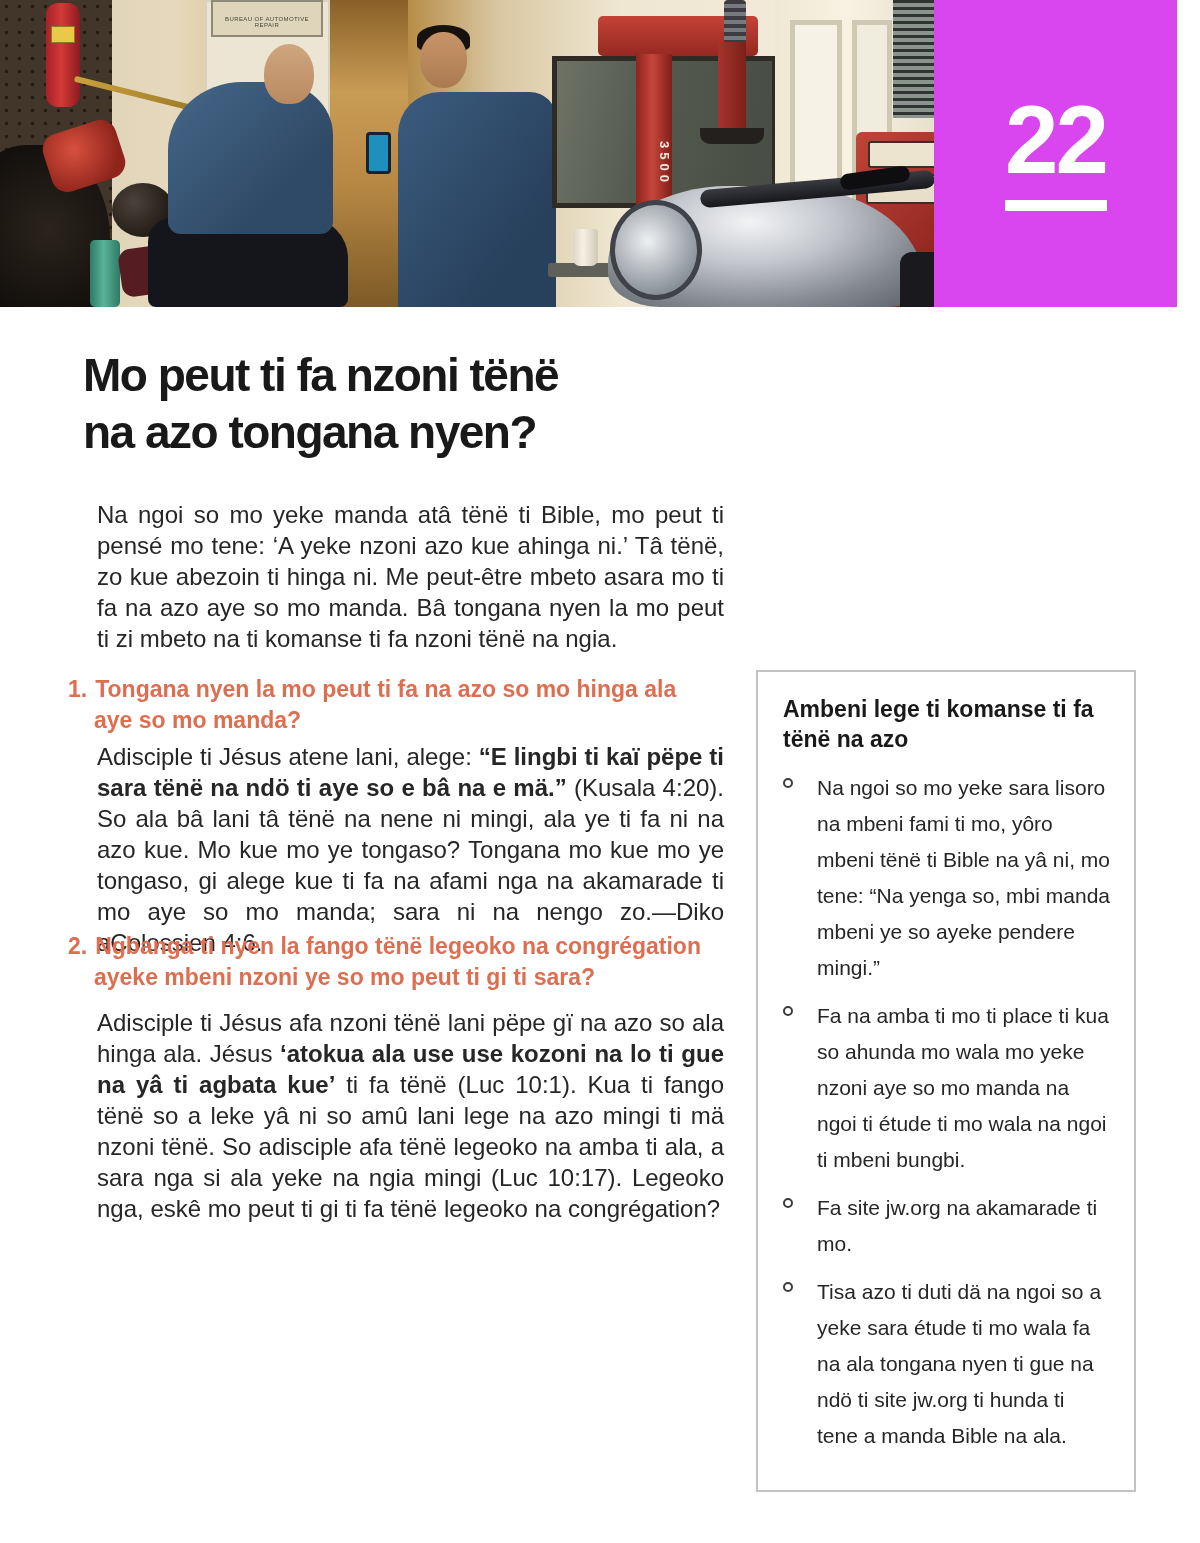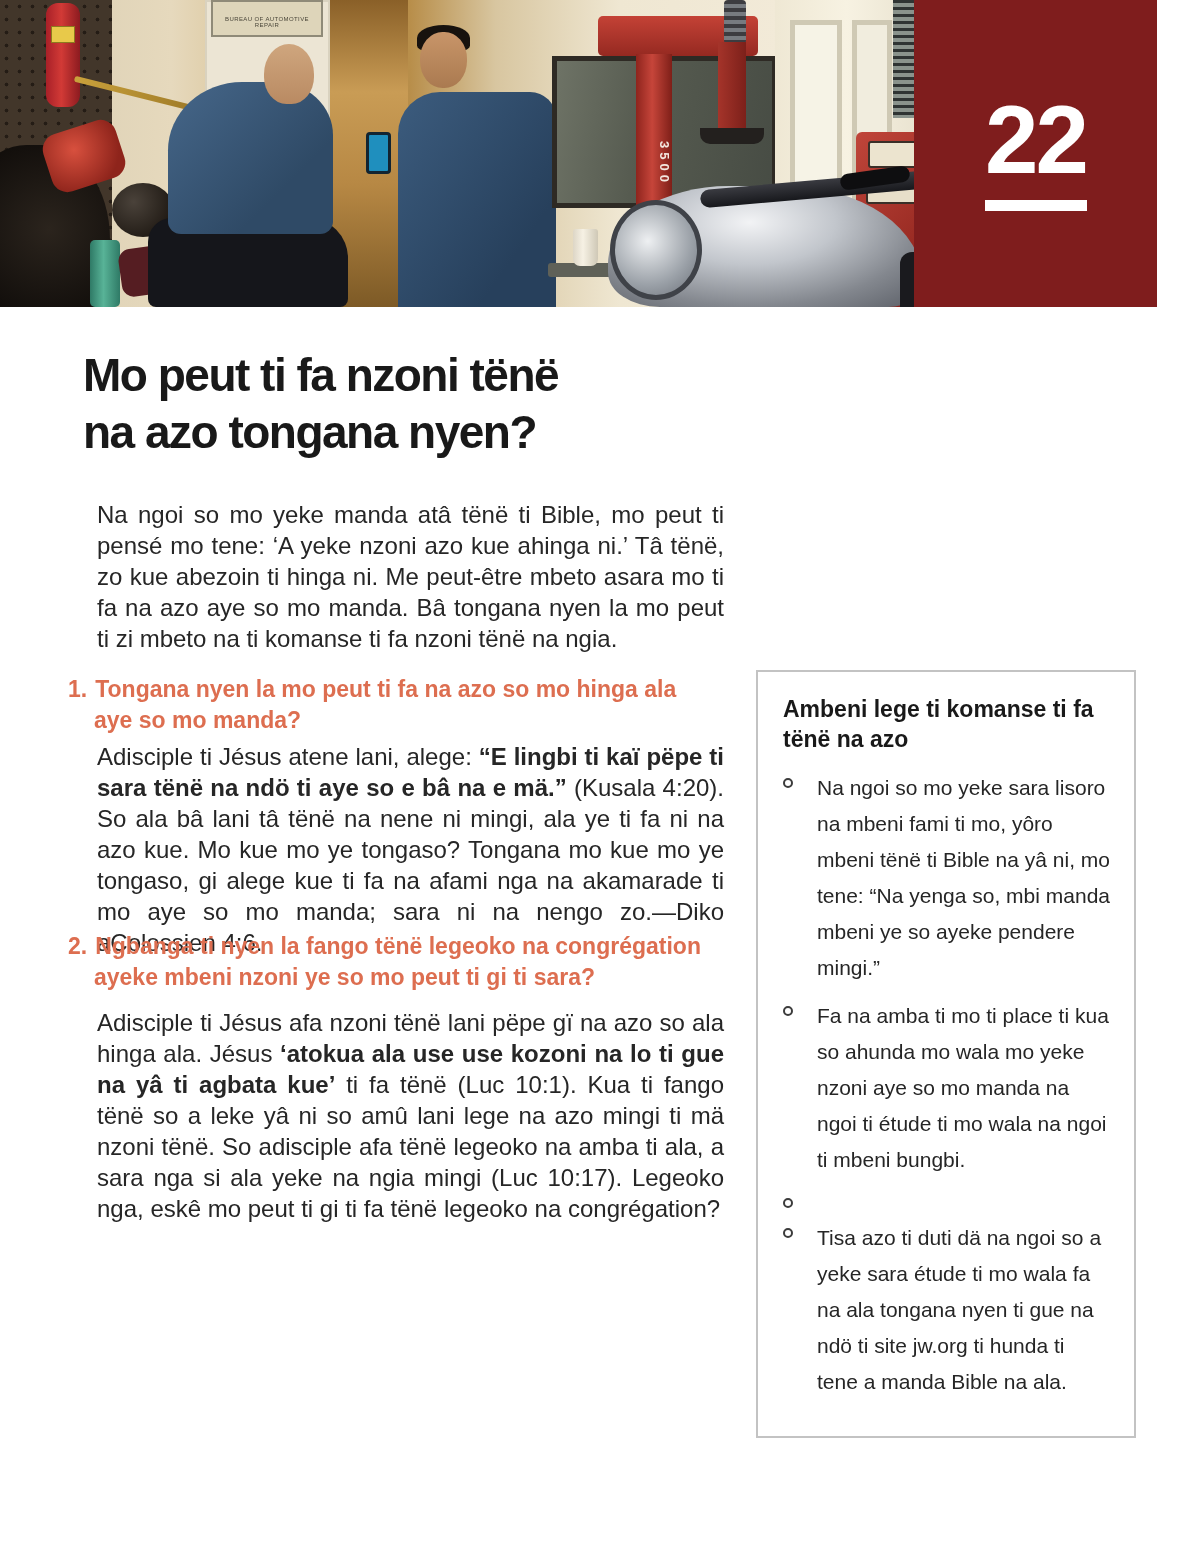--- a/index.html
+++ b/index.html
@@ -71,21 +71,21 @@
     border-radius:140px 160px 40px 60px / 90px 110px 30px 40px;
     background:radial-gradient(ellipse at 45% 30%,#f2f3f5 0%,#c2c6cc 35%,#83878e 70%,#5a5e66 100%); }
   .p-handlebar2 { left:700px; top:180px; width:235px; height:18px; border-radius:9px; transform:rotate(-5deg);
     background:linear-gradient(180deg,#3a3b41,#17181c); }
   .p-grip { left:840px; top:170px; width:70px; height:16px; border-radius:8px; transform:rotate(-8deg); background:#0e0e10; }
   .p-headlight { left:610px; top:200px; width:92px; height:100px; border:5px solid #3f4248; border-radius:50%;
     background:radial-gradient(circle at 40% 40%,#eef0f2,#9ba1a8 60%,#6a6f77); }
   .p-seat { left:900px; top:252px; width:53px; height:55px; border-radius:12px 4px 0 0; background:#1a1a1e; }
 
   
-  .lesson-block { position:absolute; left:914px; top:0; width:243px; height:307px; background:#7f1d1d; }
+  .lesson-block { position:absolute; left:934px; top:0; width:243px; height:307px; background:#d946ef; }
   .lesson-num { margin-top:92px; text-align:center; color:#ffffff; font-weight:bold;
     font-size:96px; line-height:96px; letter-spacing:-3px; }
   .num-underline { width:102px; height:11px; background:#ffffff; margin:12px auto 0; }
 
   
   .title { position:absolute; left:72px; top:347px; width:700px; color:#191919;
     font-size:46px; font-weight:bold; line-height:57px; letter-spacing:-1.5px;margin-left:11px; }
   .intro { position:absolute; left:97px; top:499px; width:627px; }
   .bodytxt { font-size:24px; line-height:31px; color:#262626; text-align:justify; }
   .qhead { position:absolute; left:68px; width:652px; color:#dd6e50; font-weight:bold;
@@ -190,20 +190,21 @@
       <li>
         <span class="bullet-ring">
             <i></i>
           </span>
         <span class="sb-text">Fa na amba ti mo ti place ti kua so ahunda mo wala mo yeke nzoni aye so mo manda na ngoi ti étude ti mo wala na ngoi ti mbeni bungbi.</span>
       </li>
       <li>
         <span class="bullet-ring">
             <i></i>
           </span>
+        <span class="sb-text">Fa site jw.org na akamarade ti mo.</span>
       </li>
       <li>
         <span class="bullet-ring">
             <i></i>
           </span>
         <span class="sb-text">Tisa azo ti duti dä na ngoi so a yeke sara étude ti mo wala fa na ala tongana nyen ti gue na ndö ti site jw.org ti hunda ti tene a manda Bible na ala.</span>
       </li>
     </ul>
   </aside>
 

